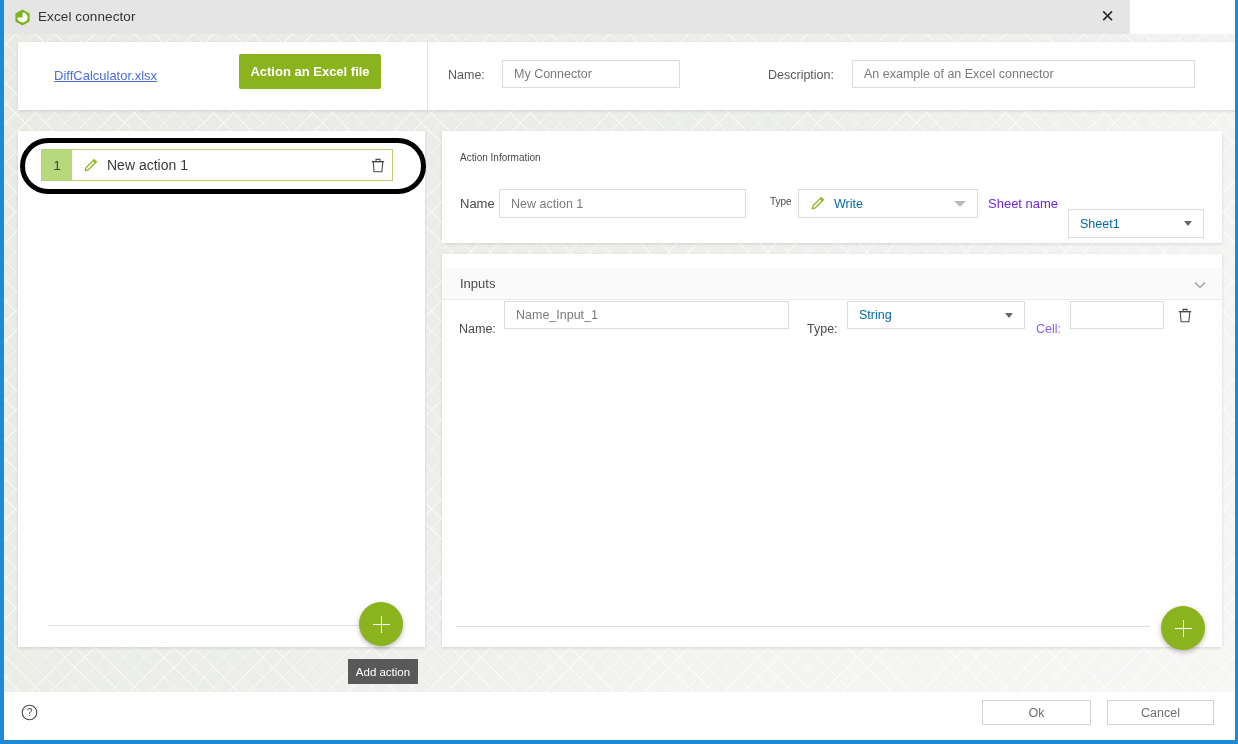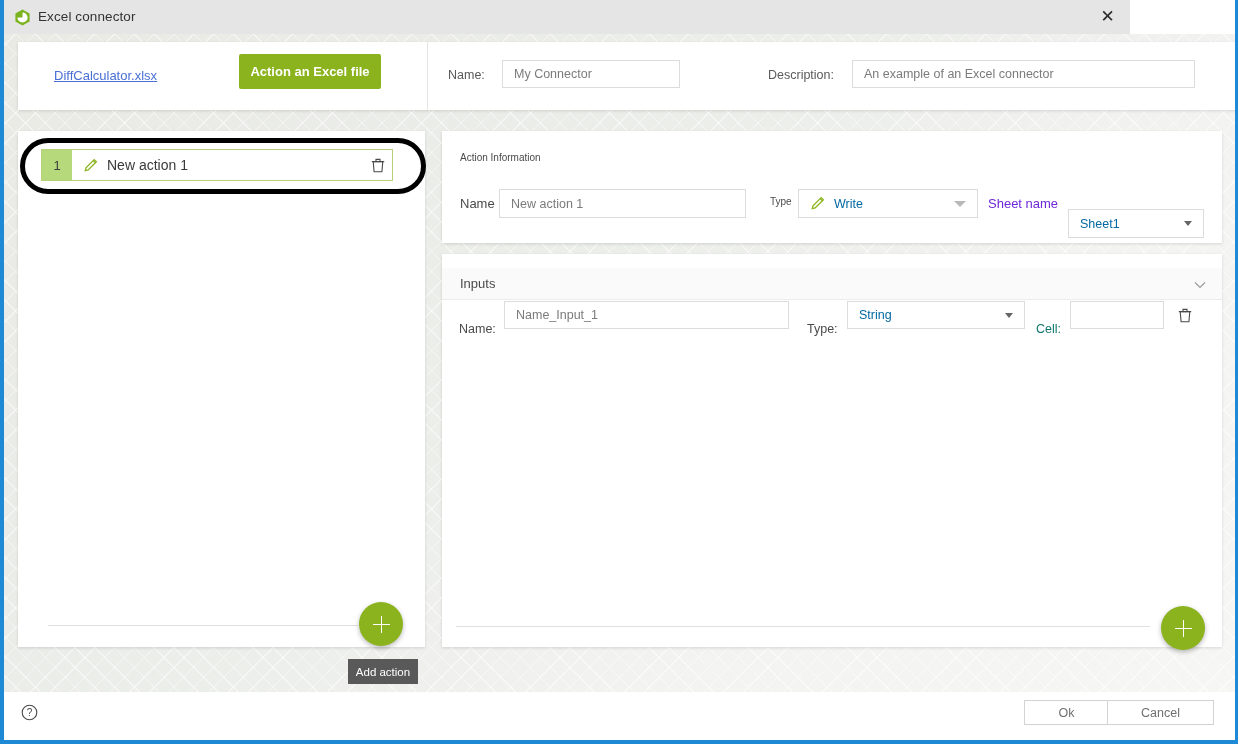--- a/index.html
+++ b/index.html
@@ -95,21 +95,21 @@
     height: 25px;
     box-sizing: border-box;
     border: 1px solid #d3d3d3;
     background: #ffffff;
     color: #707070;
     font-size: 12.5px;
     font-family: "Liberation Sans", sans-serif;
     display: flex; align-items: center; justify-content: center;
     cursor: pointer;
   }
-  #ok-btn    { left: 1020px; width: 85px; }
+  #ok-btn    { left: 978px; width: 109px; }
   #cancel-btn{ left: 1103px; width: 107px; }
 
   
   .card {
     position: absolute;
     background: #ffffff;
     box-shadow: 0 1px 3px rgba(0,0,0,.13);
   }
 
   
@@ -274,21 +274,21 @@
   }
   #inputs-chevron {
     position: absolute;
     right: 14px; top: 9px;
     width: 16px; height: 16px;
   }
   #in-name-label { position: absolute; left: 17px; top: 68px; font-size: 12.5px; color: #4a4a4a; }
   #in-name-input { left: 62px; top: 47px; width: 285px; height: 28px; }
   #in-type-label { position: absolute; left: 365px; top: 68px; font-size: 12.5px; color: #4a4a4a; }
   #in-type-dd    { left: 405px; top: 47px; width: 178px; height: 28px; }
-  #in-cell-label { position: absolute; left: 594px; top: 68px; font-size: 12.5px; color: #0f766e; }
+  #in-cell-label { position: absolute; left: 594px; top: 68px; font-size: 12.5px; color: #8b5cf6; }
   #in-cell-input { left: 628px; top: 47px; width: 94px; height: 28px; }
   #in-trash {
     position: absolute;
     left: 733px; top: 51px;
     width: 20px; height: 20px;
     display: flex; align-items: center; justify-content: center;
     cursor: pointer;
   }
   #right-divider {
     position: absolute;

